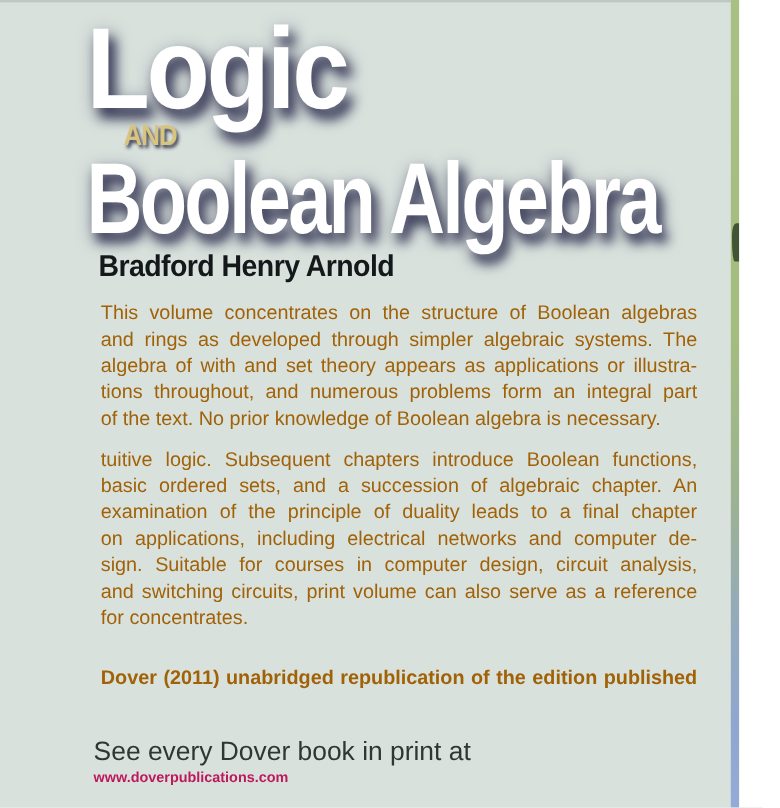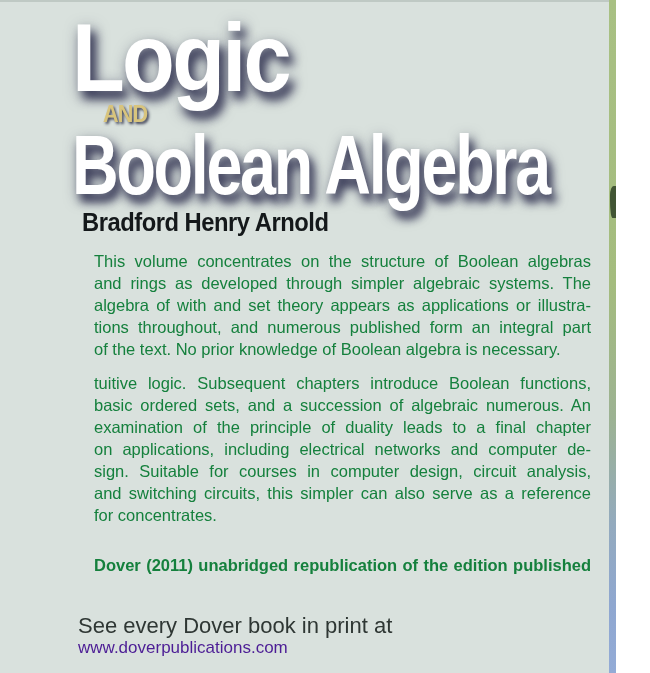--- a/index.html
+++ b/index.html
@@ -78,44 +78,44 @@
     color: #14181a;
     font-weight: 700;
     font-size: 25px;
     letter-spacing: -0.5px;
     transform: scaleX(0.95);
     transform-origin: left top;
     white-space: nowrap;
   }
   .body-copy {
     position: absolute;
-    left: 94px;
+    left: 84px;
     width: 497px;
-    color: #15803d;
+    color: #a16207;
     font-size: 16.5px;
     line-height: 22px;
   }
   .para1 { top: 250px; }
   .para2 { top: 372px; }
   .para3 { top: 554px; font-weight: bold; }
   .jline { text-align: justify; text-align-last: justify; white-space: normal; }
   .jlast { text-align-last: left; }
   .footer-see {
     position: absolute;
     left: 78px; top: 615px;
     color: #2f3734;
     font-size: 22px;
     line-height: 22px;
   }
   .footer-url {
     position: absolute;
     left: 78px; top: 637px;
-    color: #4c1d95;
-    font-size: 17px;
-    font-weight: 400;
+    color: #be185d;
+    font-size: 12px;
+    font-weight: 700;
     line-height: 22px;
   }
 </style>
 </head>
 <body>
 
 <div class="page">
 
   <div class="top-edge"></div>
 
@@ -124,31 +124,31 @@
     <span class="title-connector">AND</span>
     <span class="title-word title-line2">Boolean Algebra</span>
   </div>
 
   <span class="author">Bradford Henry Arnold</span>
 
   <div class="body-copy para1">
       <div class="jline">This volume concentrates on the structure of Boolean algebras</div>
       <div class="jline">and rings as developed through simpler algebraic systems. The</div>
       <div class="jline">algebra of with and set theory appears as applications or illustra-</div>
-      <div class="jline">tions throughout, and numerous published form an integral part</div>
+      <div class="jline">tions throughout, and numerous problems form an integral part</div>
       <div class="jline jlast">of the text. No prior knowledge of Boolean algebra is necessary.</div>
     </div>
 
   <div class="body-copy para2">
       <div class="jline">tuitive logic. Subsequent chapters introduce Boolean functions,</div>
-      <div class="jline">basic ordered sets, and a succession of algebraic numerous. An</div>
+      <div class="jline">basic ordered sets, and a succession of algebraic chapter. An</div>
       <div class="jline">examination of the principle of duality leads to a final chapter</div>
       <div class="jline">on applications, including electrical networks and computer de-</div>
       <div class="jline">sign. Suitable for courses in computer design, circuit analysis,</div>
-      <div class="jline">and switching circuits, this simpler can also serve as a reference</div>
+      <div class="jline">and switching circuits, print volume can also serve as a reference</div>
       <div class="jline jlast">for concentrates.</div>
     </div>
 
   <div class="body-copy para3">
       <div class="jline">Dover (2011) unabridged republication of the edition published</div>
     </div>
 
   <div class="footer-see">See every Dover book in print at</div>
 
   <div class="footer-url">www.doverpublications.com</div>

